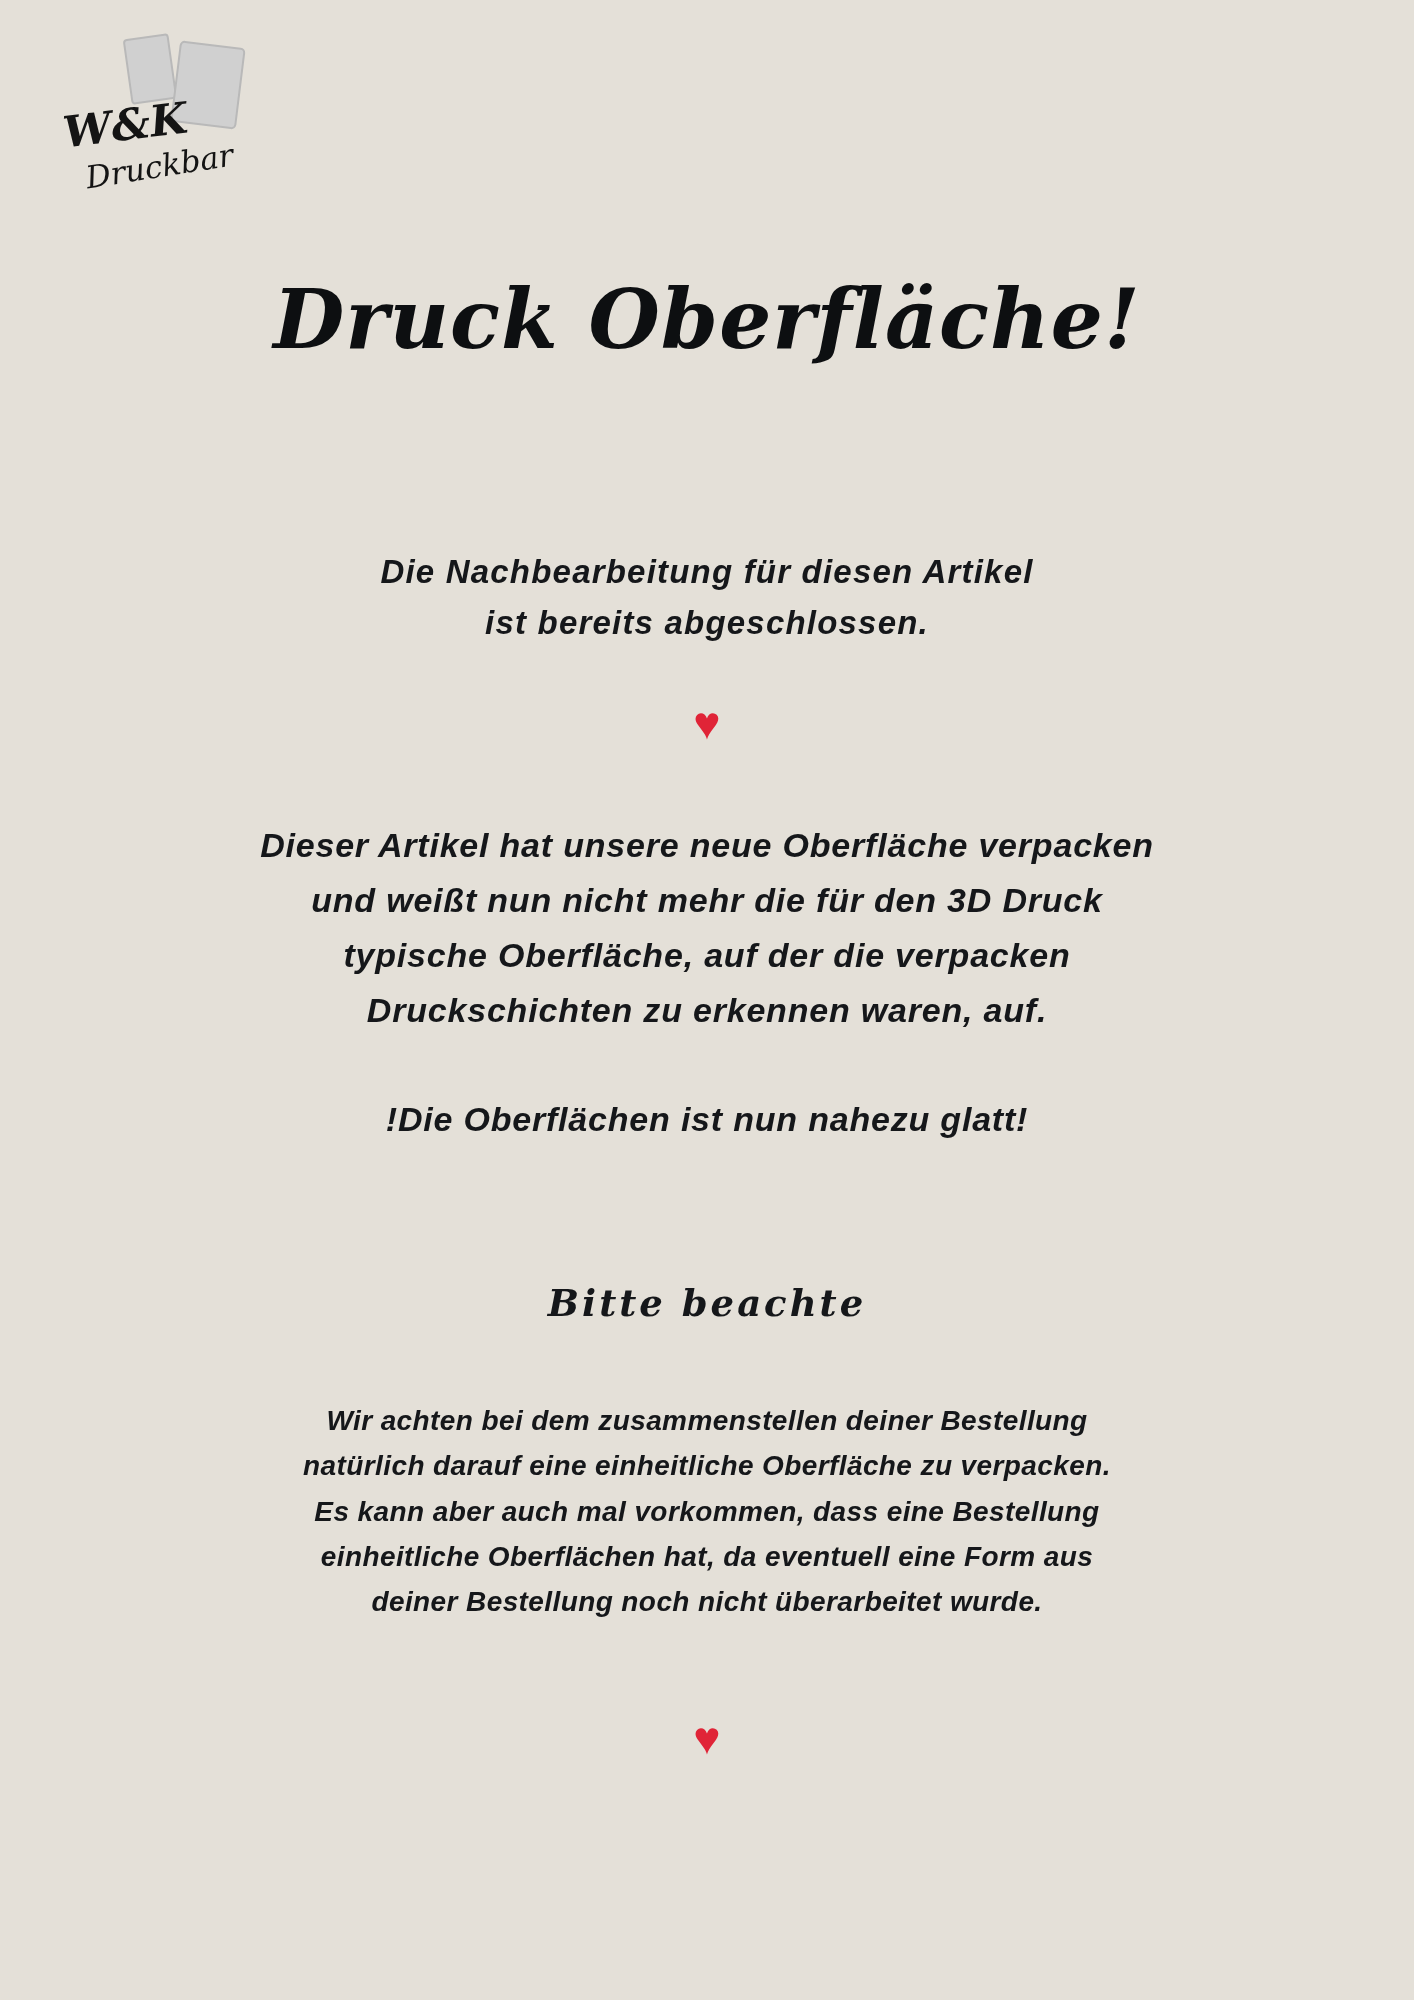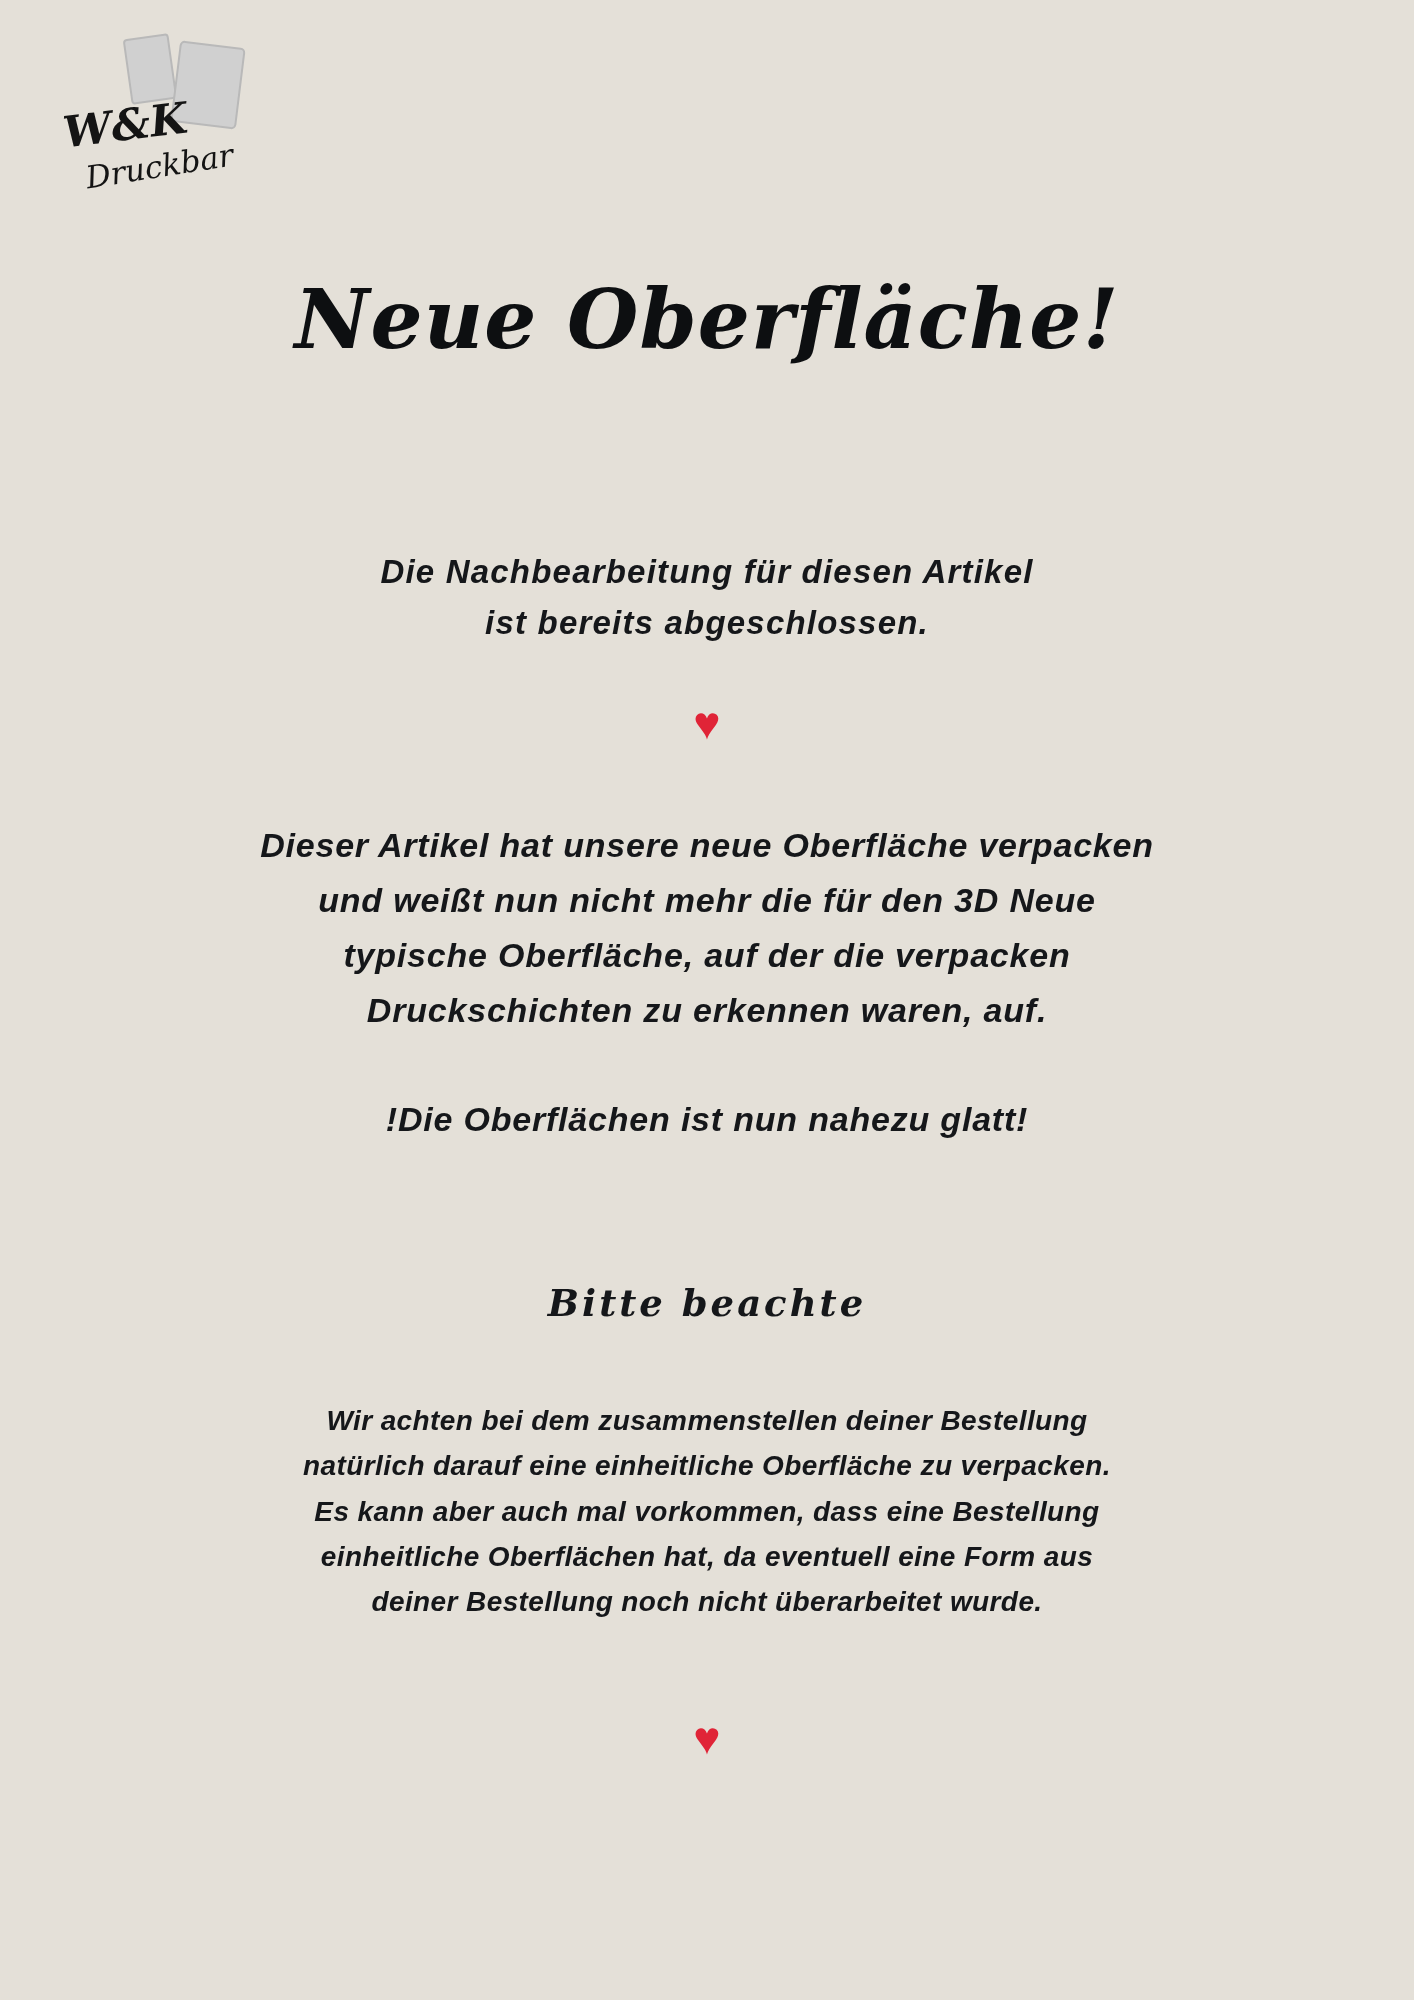--- a/index.html
+++ b/index.html
@@ -156,32 +156,32 @@
 
 <div class="page">
 
   <div class="logo">
     <div class="logo-shape-a"></div>
     <div class="logo-shape-b"></div>
     <div class="logo-wk">W&amp;K</div>
     <div class="logo-druckbar">Druckbar</div>
   </div>
 
-  <div class="headline">Neue Oberfläche!</div>
+  <div class="headline">Druck Oberfläche!</div>
 
   <div class="block intro">
     <span class="line">Die Nachbearbeitung für diesen Artikel</span>
     <span class="line">ist bereits abgeschlossen.</span>
   </div>
 
   <div class="heart heart-1">♥</div>
 
   <div class="block body-1">
     <span class="line">Dieser Artikel hat unsere neue Oberfläche verpacken</span>
-    <span class="line">und weißt nun nicht mehr die für den 3D Neue</span>
+    <span class="line">und weißt nun nicht mehr die für den 3D Druck</span>
     <span class="line">typische Oberfläche, auf der die verpacken</span>
     <span class="line">Druckschichten zu erkennen waren, auf.</span>
   </div>
 
   <div class="block emphasis">!Die Oberflächen ist nun nahezu glatt!</div>
 
   <div class="block note-title">Bitte beachte</div>
 
   <div class="block body-2">
     <span class="line">Wir achten bei dem zusammenstellen deiner Bestellung</span>

